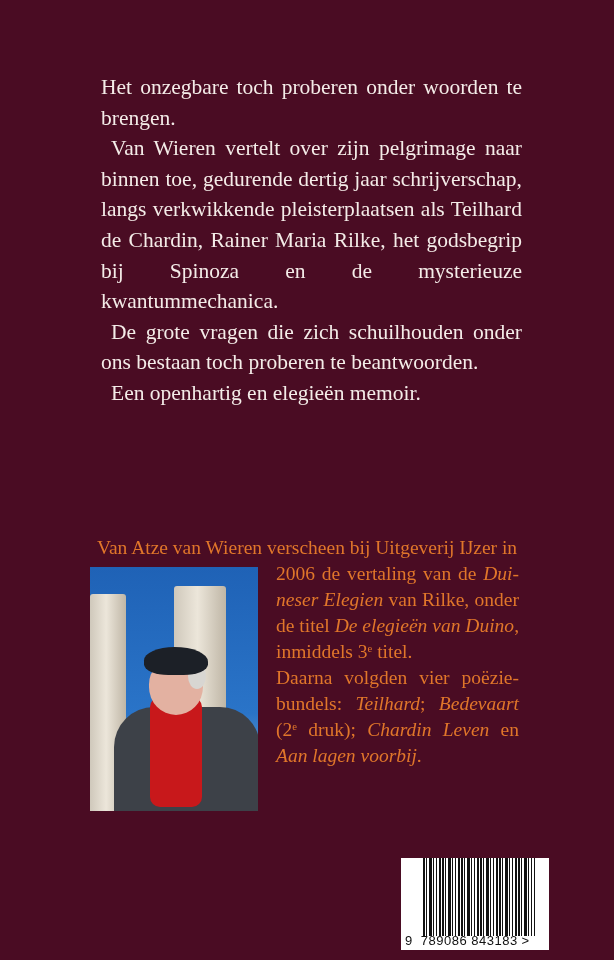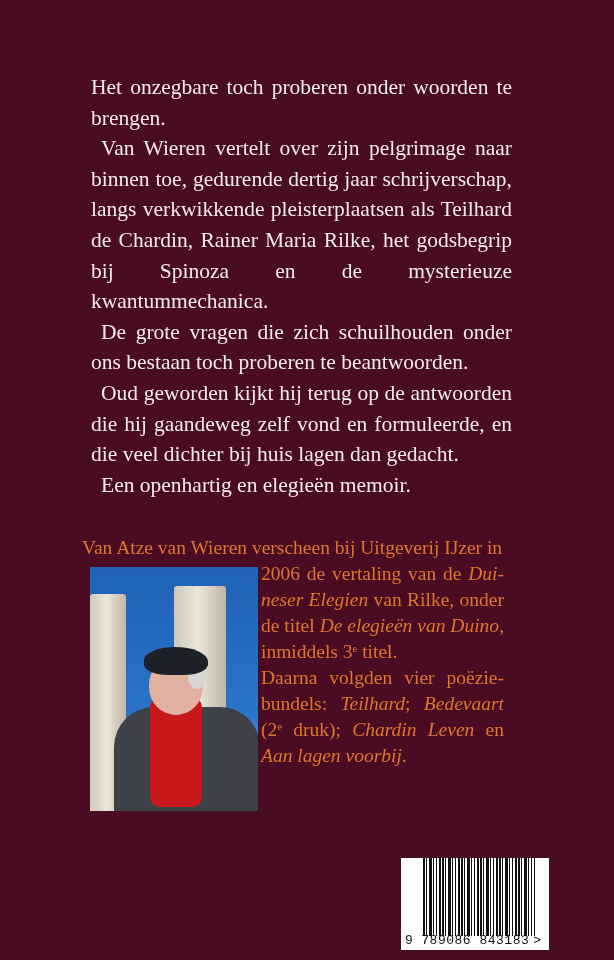--- a/index.html
+++ b/index.html
@@ -3,32 +3,32 @@
   <meta charset="utf-8">
   <style>
     html, body { margin: 0; padding: 0; }
     body {
       width: 614px; height: 960px; overflow: hidden;
       background: #4a0c23;
       position: relative;
       font-family: "DejaVu Serif", "Liberation Serif", serif;
     }
     .blurb {
-      position: absolute; left: 91px; top: 72px; width: 421px;
+      position: absolute; left: 101px; top: 72px; width: 421px;
       color: #f4ece8;
       font-family: "Liberation Serif", serif;
       font-size: 21.5px;
       line-height: 30.6px;
       text-align: justify;
       hyphens: manual;
     }
     .blurb p { margin: 0; }
     .blurb p + p { text-indent: 10px; }
     .bio {
-      position: absolute; left: 82px; top: 535px; width: 421px;
+      position: absolute; left: 97px; top: 535px; width: 421px;
       color: #e0762a;
       font-family: "Liberation Serif", serif;
       font-size: 19.5px;
       line-height: 26px;
     }
     .bio .lead { white-space: nowrap; margin: 0 0 0 0; }
     .bio-body {
       position: absolute; left: 179px; top: 26px; width: 243px;
       text-align: justify;
     }
@@ -54,35 +54,34 @@
     }
     .bars {
       position: absolute; left: 22px; top: 0; width: 112px; height: 78px;
       background: repeating-linear-gradient(90deg,
         #111 0 2px, #fff 2px 3px, #111 3px 4px, #fff 4px 6px,
         #111 6px 9px, #fff 9px 10px, #111 10px 11px, #fff 11px 13px,
         #111 13px 14px, #fff 14px 16px, #111 16px 18px, #fff 18px 19px);
     }
     .isbn {
       position: absolute; left: 4px; bottom: 2px; right: 4px;
-      font-family: Liberation Mono, monospace; font-size: 13px; color: #111;
+      font-family: Liberation Sans, sans-serif; font-size: 13px; color: #111;
       letter-spacing: 0.5px; white-space: nowrap;
       background: transparent;
     }
     .isbn .first { margin-right: 8px; }
     .isbn .arrow { margin-left: 4px; }
   </style>
 </head>
 <body>
 
 <div class="blurb">
   <p>Het onzegbare toch proberen onder woorden te brengen.</p>
   <p>Van Wieren vertelt over zijn pelgrimage naar binnen toe, gedurende dertig jaar schrijver­schap, langs verkwikkende pleisterplaatsen als Teilhard de Chardin, Rainer Maria Rilke, het godsbegrip bij Spinoza en de mysterieuze kwantummechanica.</p>
   <p>De grote vragen die zich schuilhouden onder ons bestaan toch proberen te beantwoorden.</p>
-  <p>Oud geworden kijkt hij terug op de antwoor­den die hij gaandeweg zelf vond en formuleer­de, en die veel dichter bij huis lagen dan gedacht.</p>
   <p>Een openhartig en elegieën memoir.</p>
 </div>
 
 <div class="bio">
   <div class="lead">Van Atze van Wieren verscheen bij Uitgeverij IJzer in</div>
   <div class="bio-body">
     <p><span>2006 de vertaling van de </span><i>Dui­neser Elegien</i><span> van Rilke, onder de titel </span><i>De elegieën van Duino</i><span>, inmiddels 3</span><sup>e</sup><span> titel.</span></p>
     <p><span>Daarna volgden vier poëzie­bundels: </span><i>Teilhard</i><span>; </span><i>Bedevaart</i><span> (2</span><sup>e</sup><span> druk); </span><i>Chardin Leven</i><span> en </span><i>Aan lagen voorbij</i><span>.</span></p>
   </div>
 </div>

